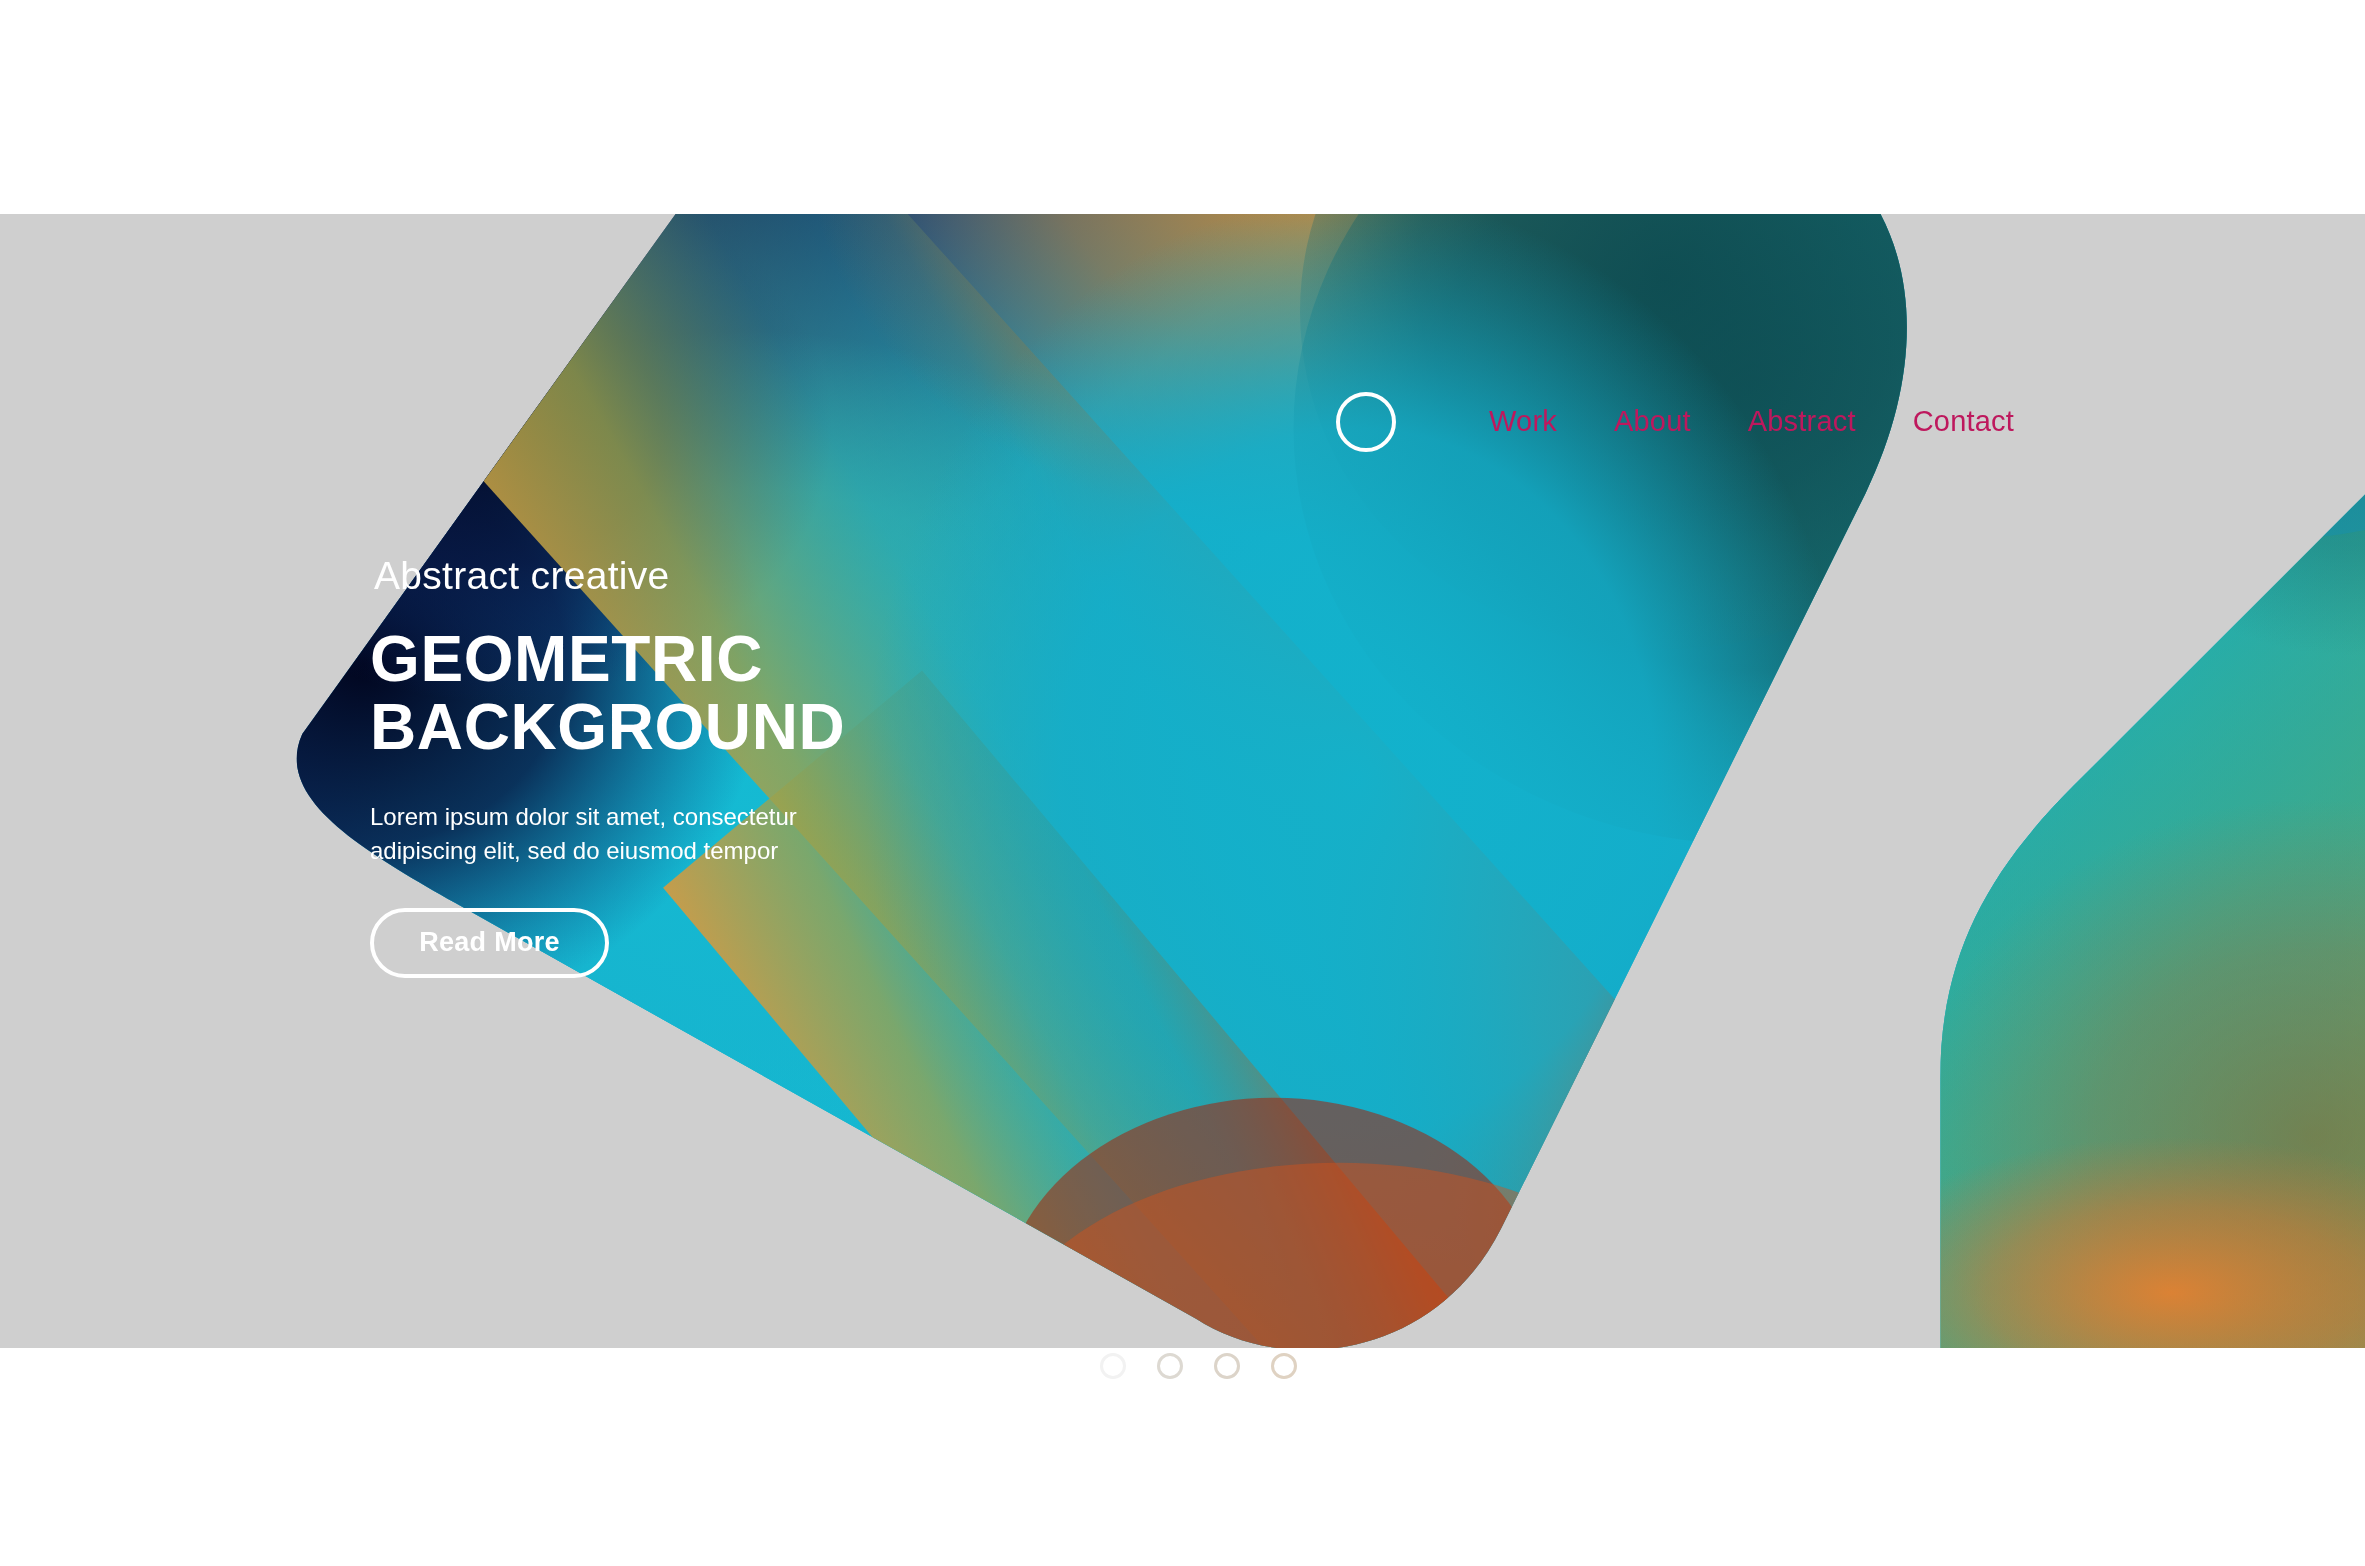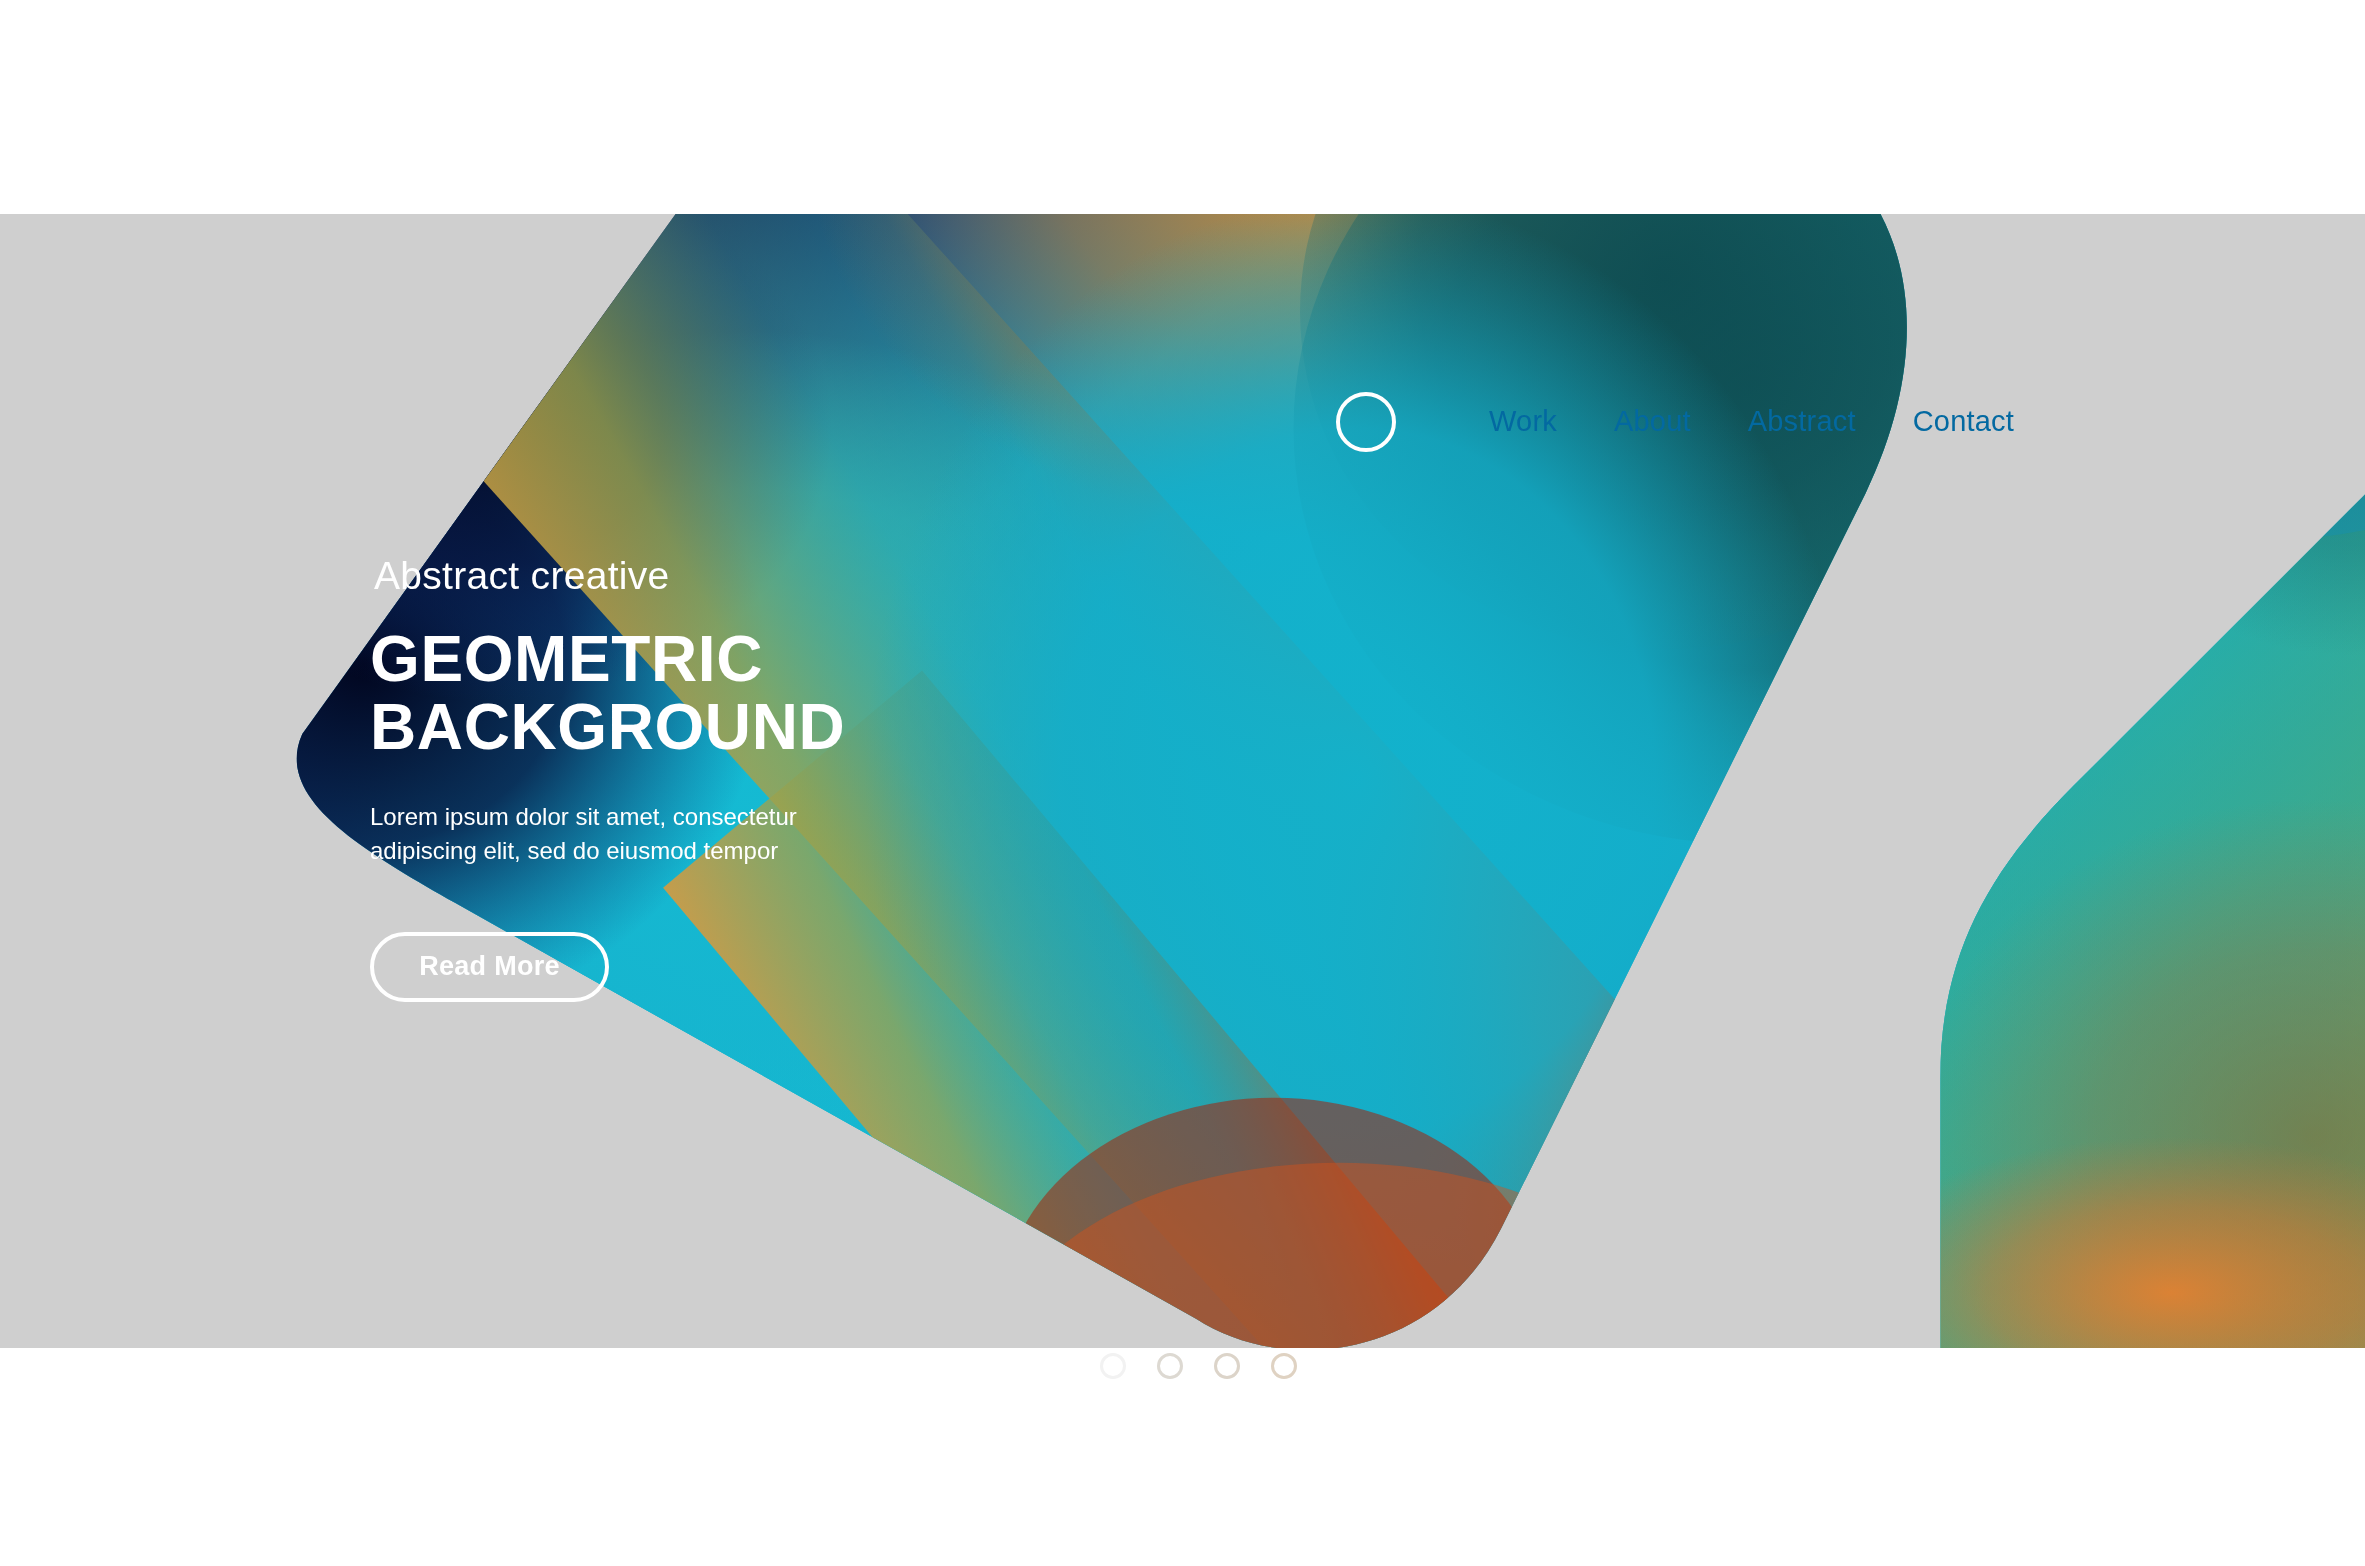--- a/index.html
+++ b/index.html
@@ -68,21 +68,21 @@
     border-radius: 50%;
     box-sizing: border-box;
     flex: 0 0 auto;
   }
   #nav-links {
     display: flex;
     align-items: center;
     margin-left: 93px;
   }
   .nav-link {
-    color: #0369a1;
+    color: #be185d;
     font-size: 29px;
     line-height: 1;
     letter-spacing: 0.2px;
     white-space: nowrap;
     text-decoration: none;
     display: block;
   }
   .nav-link + .nav-link { margin-left: 57px; }
 
   
@@ -116,21 +116,21 @@
     margin: 38px 0 0 0;
     color: #ffffff;
     font-size: 24px;
     line-height: 1.42;
     font-weight: 400;
     max-width: 494px;
   }
   #subcopy .line { display: block; white-space: nowrap; }
 
   #cta {
-    margin-top: 64px;
+    margin-top: 40px;
     display: inline-flex;
     align-items: center;
     justify-content: center;
     width: 239px;
     height: 70px;
     border: 4.5px solid #ffffff;
     border-radius: 649px;
     box-sizing: border-box;
     background: transparent;
     color: #ffffff;

